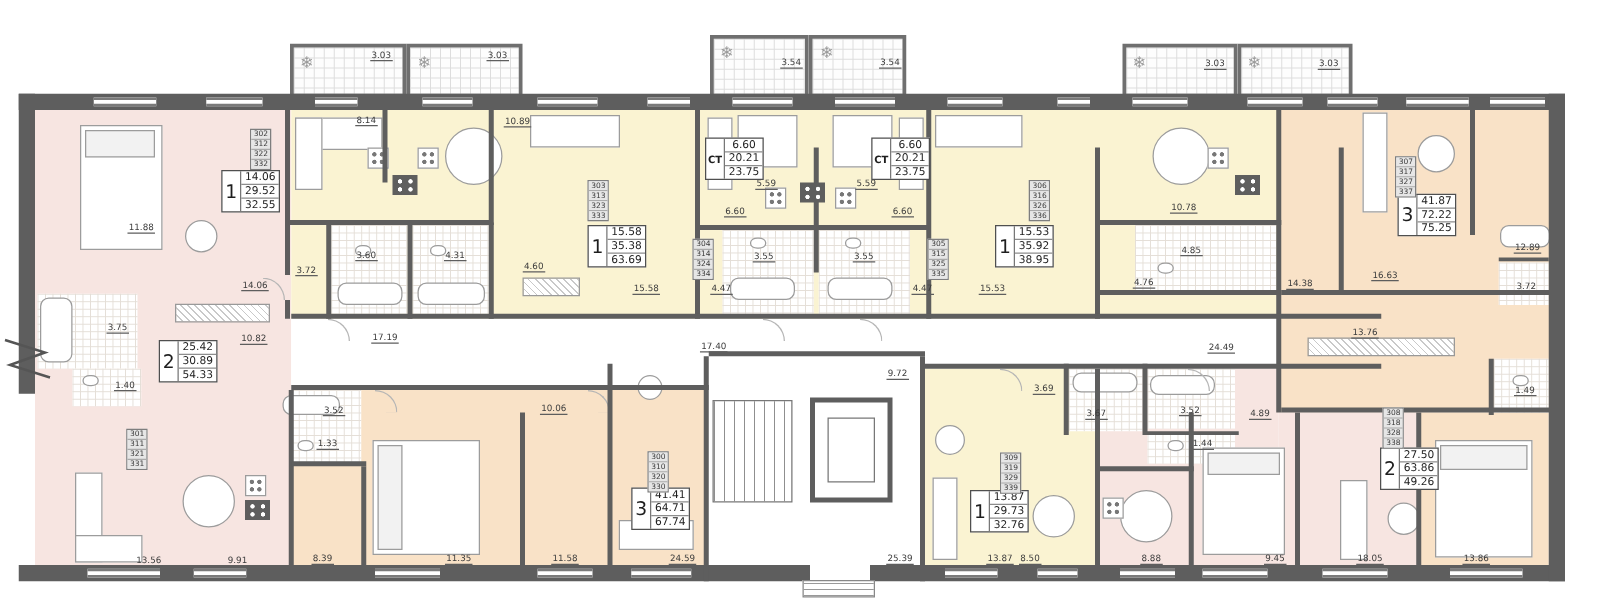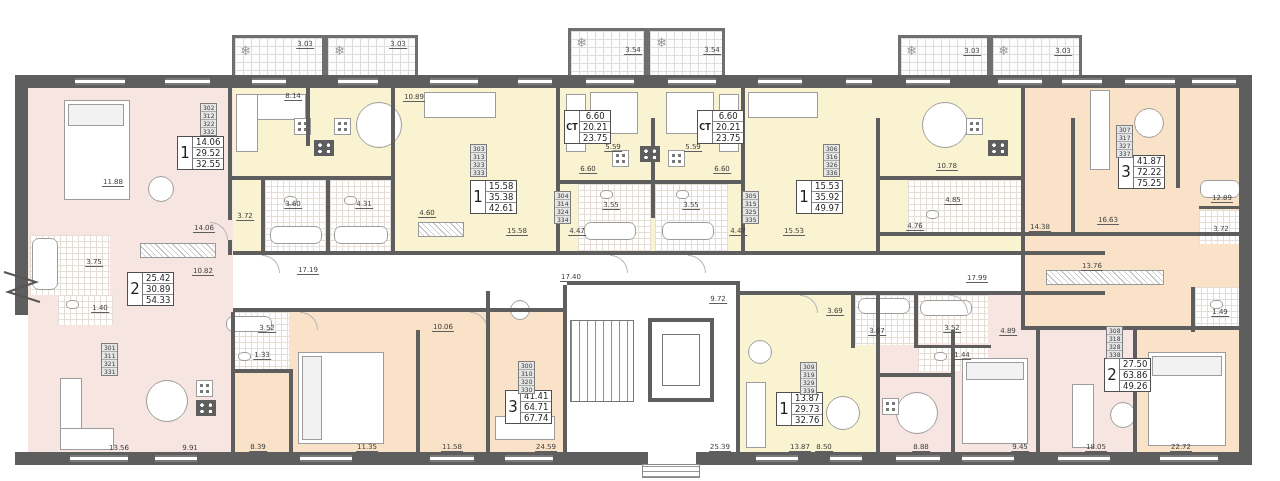--- a/index.html
+++ b/index.html
@@ -293,21 +293,21 @@
   <div class="dim" style="left:1040px;top:223px">14.38</div>
   <div class="dim" style="left:1108px;top:216px">16.63</div>
   <div class="dim" style="left:1222px;top:194px">12.89</div>
   <div class="dim" style="left:1221px;top:225px">3.72</div>
   <div class="dim" style="left:94px;top:258px">3.75</div>
   <div class="dim" style="left:100px;top:304px">1.40</div>
   <div class="dim" style="left:203px;top:267px">10.82</div>
   <div class="dim" style="left:308px;top:266px">17.19</div>
   <div class="dim" style="left:571px;top:273px">17.40</div>
   <div class="dim" style="left:718px;top:295px">9.72</div>
-  <div class="dim" style="left:977px;top:274px">17.99</div>
+  <div class="dim" style="left:977px;top:274px">24.49</div>
   <div class="dim" style="left:1092px;top:262px">13.76</div>
   <div class="dim" style="left:1220px;top:308px">1.49</div>
   <div class="dim" style="left:267px;top:324px">3.52</div>
   <div class="dim" style="left:262px;top:351px">1.33</div>
   <div class="dim" style="left:443px;top:323px">10.06</div>
   <div class="dim" style="left:835px;top:307px">3.69</div>
   <div class="dim" style="left:877px;top:327px">3.67</div>
   <div class="dim" style="left:952px;top:324px">3.52</div>
   <div class="dim" style="left:962px;top:351px">1.44</div>
   <div class="dim" style="left:1008px;top:327px">4.89</div>
@@ -316,21 +316,21 @@
   <div class="dim" style="left:258px;top:443px">8.39</div>
   <div class="dim" style="left:367px;top:443px">11.35</div>
   <div class="dim" style="left:452px;top:443px">11.58</div>
   <div class="dim" style="left:546px;top:443px">24.59</div>
   <div class="dim" style="left:720px;top:443px">25.39</div>
   <div class="dim" style="left:800px;top:443px">13.87</div>
   <div class="dim" style="left:824px;top:443px">8.50</div>
   <div class="dim" style="left:921px;top:443px">8.88</div>
   <div class="dim" style="left:1020px;top:443px">9.45</div>
   <div class="dim" style="left:1096px;top:443px">18.05</div>
-  <div class="dim" style="left:1181px;top:443px">22.72</div>
+  <div class="dim" style="left:1181px;top:443px">13.86</div>
 
   <div class="ubox" style="left:127px;top:272px">
     <span class="t">2</span>
     <span class="vals">
         <i>25.42</i>
         <i>30.89</i>
         <i>54.33</i>
       </span>
   </div>
   <div class="stack" style="left:101px;top:343px">
@@ -353,21 +353,21 @@
       <i>312</i>
       <i>322</i>
       <i>332</i>
   </div>
 
   <div class="ubox" style="left:470px;top:180px">
     <span class="t">1</span>
     <span class="vals">
         <i>15.58</i>
         <i>35.38</i>
-        <i>42.61</i>
+        <i>63.69</i>
       </span>
   </div>
   <div class="stack" style="left:470px;top:144px">
     <i>303</i>
       <i>313</i>
       <i>323</i>
       <i>333</i>
   </div>
 
   <div class="ubox" style="left:564px;top:110px">
@@ -398,21 +398,21 @@
       <i>315</i>
       <i>325</i>
       <i>335</i>
   </div>
 
   <div class="ubox" style="left:796px;top:180px">
     <span class="t">1</span>
     <span class="vals">
         <i>15.53</i>
         <i>35.92</i>
-        <i>49.97</i>
+        <i>38.95</i>
       </span>
   </div>
   <div class="stack" style="left:823px;top:144px">
     <i>306</i>
       <i>316</i>
       <i>326</i>
       <i>336</i>
   </div>
 
   <div class="ubox" style="left:1118px;top:155px">

